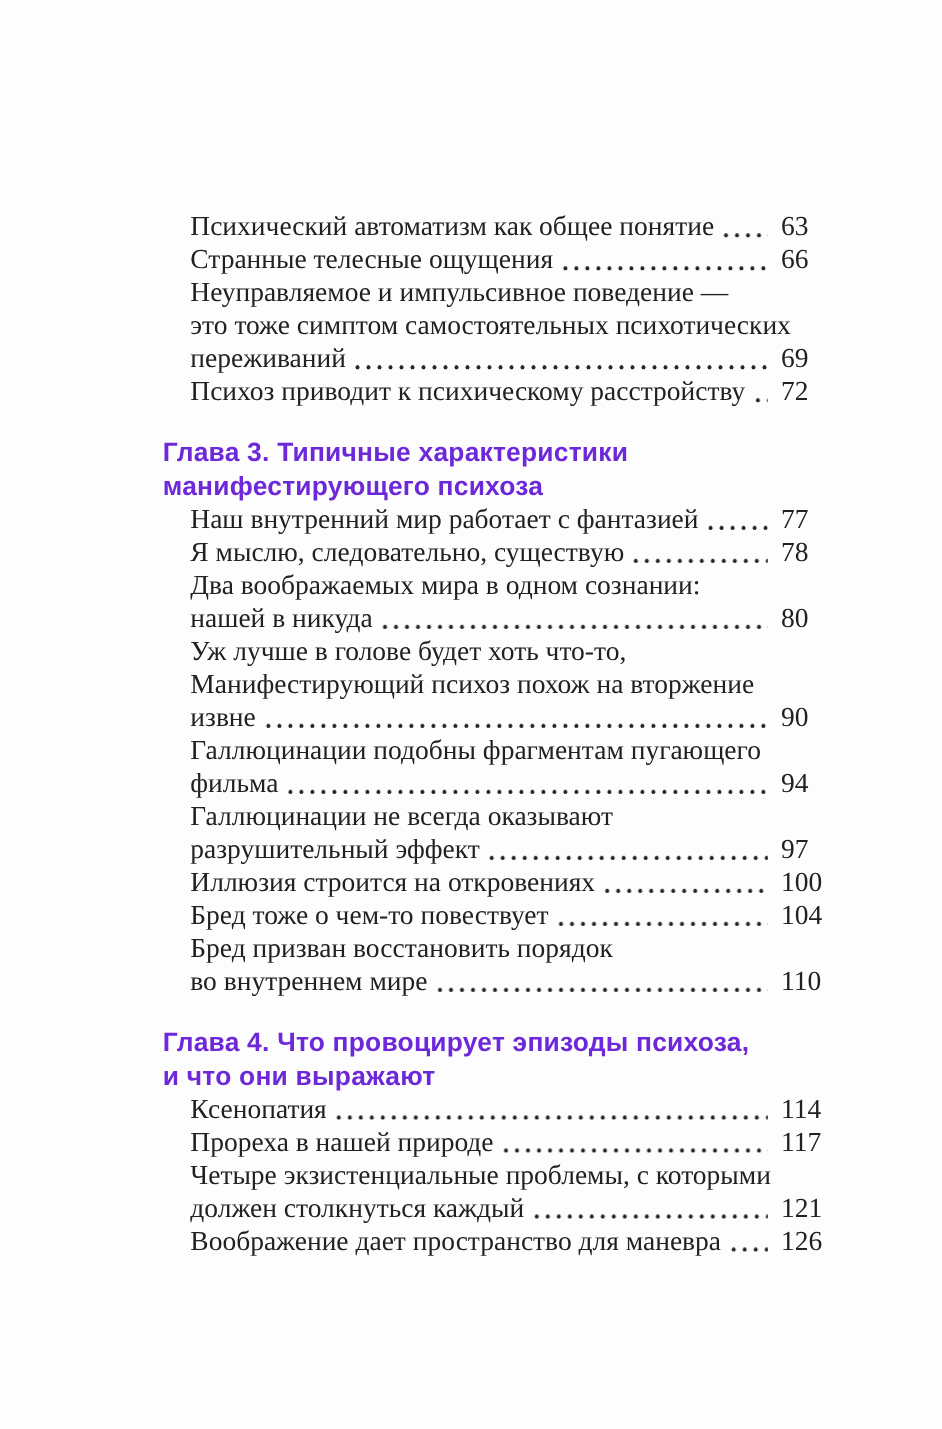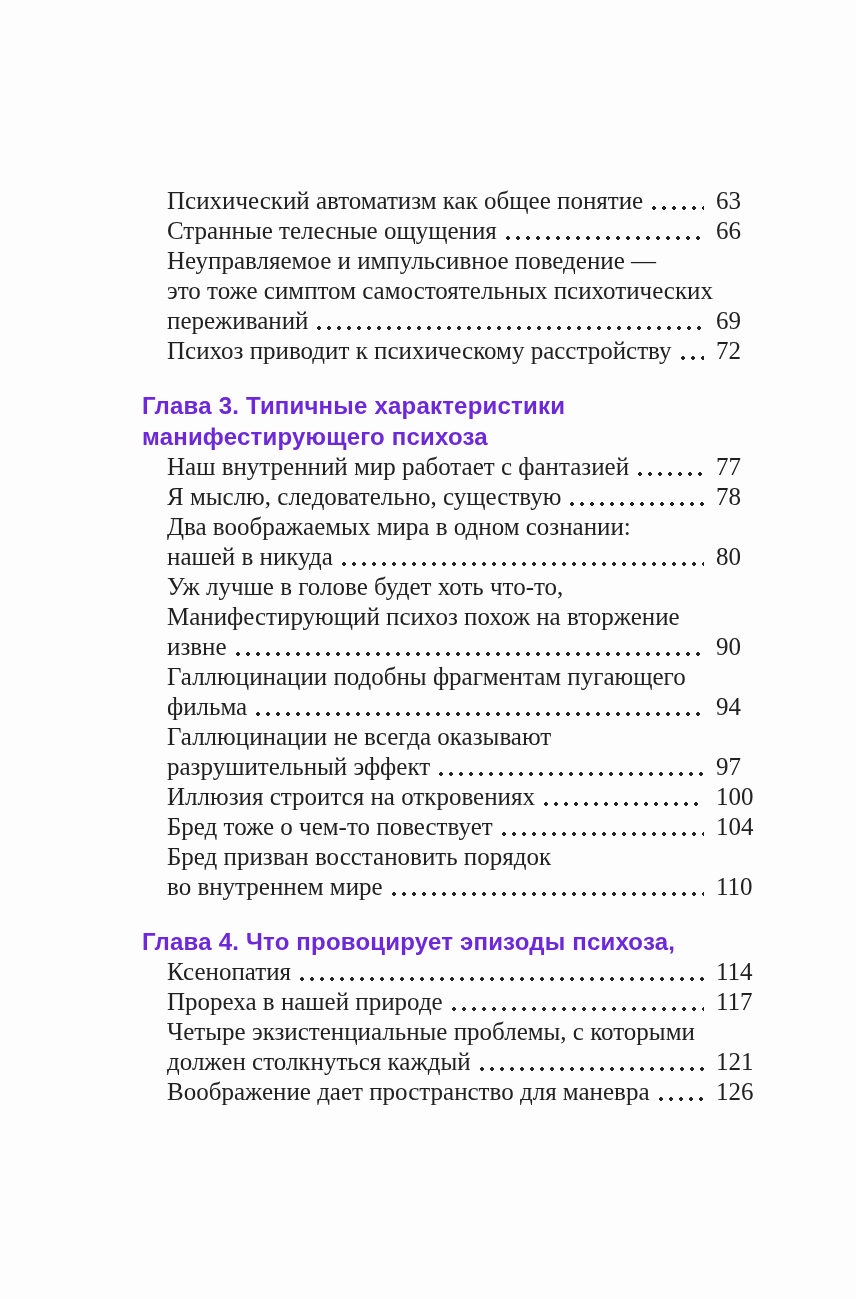--- a/index.html
+++ b/index.html
@@ -15,21 +15,21 @@
     color: #212121;
   }
   .page {
     box-sizing: border-box;
     width: 856px;
     height: 1299px;
     padding: 182px 86px 0 138px;
     background: #fdfdfd;
   }
   .toc-section {
-    margin: 4px;
+    margin: 10px;
   }
   .chapter-heading {
     margin: 24px 0 0 0;
     padding: 0;
     font-family: "Liberation Sans", "DejaVu Sans", sans-serif;
     font-weight: bold;
     font-size: 24px;
     line-height: 31px;
     letter-spacing: 0.2px;
     color: #6d28d9;
@@ -157,20 +157,21 @@
         </div>
         <div class="row">
           <span class="t">во внутреннем мире</span>
           <span class="dots"></span>
           <span class="num">110</span>
         </div>
       </section>
       <section class="toc-section">
         <h2 class="chapter-heading">
           <div class="heading-line">Глава 4. Что провоцирует эпизоды психоза,</div>
+          <div class="heading-line">и что они выражают</div>
         </h2>
         <div class="row">
           <span class="t">Ксенопатия</span>
           <span class="dots"></span>
           <span class="num">114</span>
         </div>
         <div class="row">
           <span class="t">Прореха в нашей природе</span>
           <span class="dots"></span>
           <span class="num">117</span>

